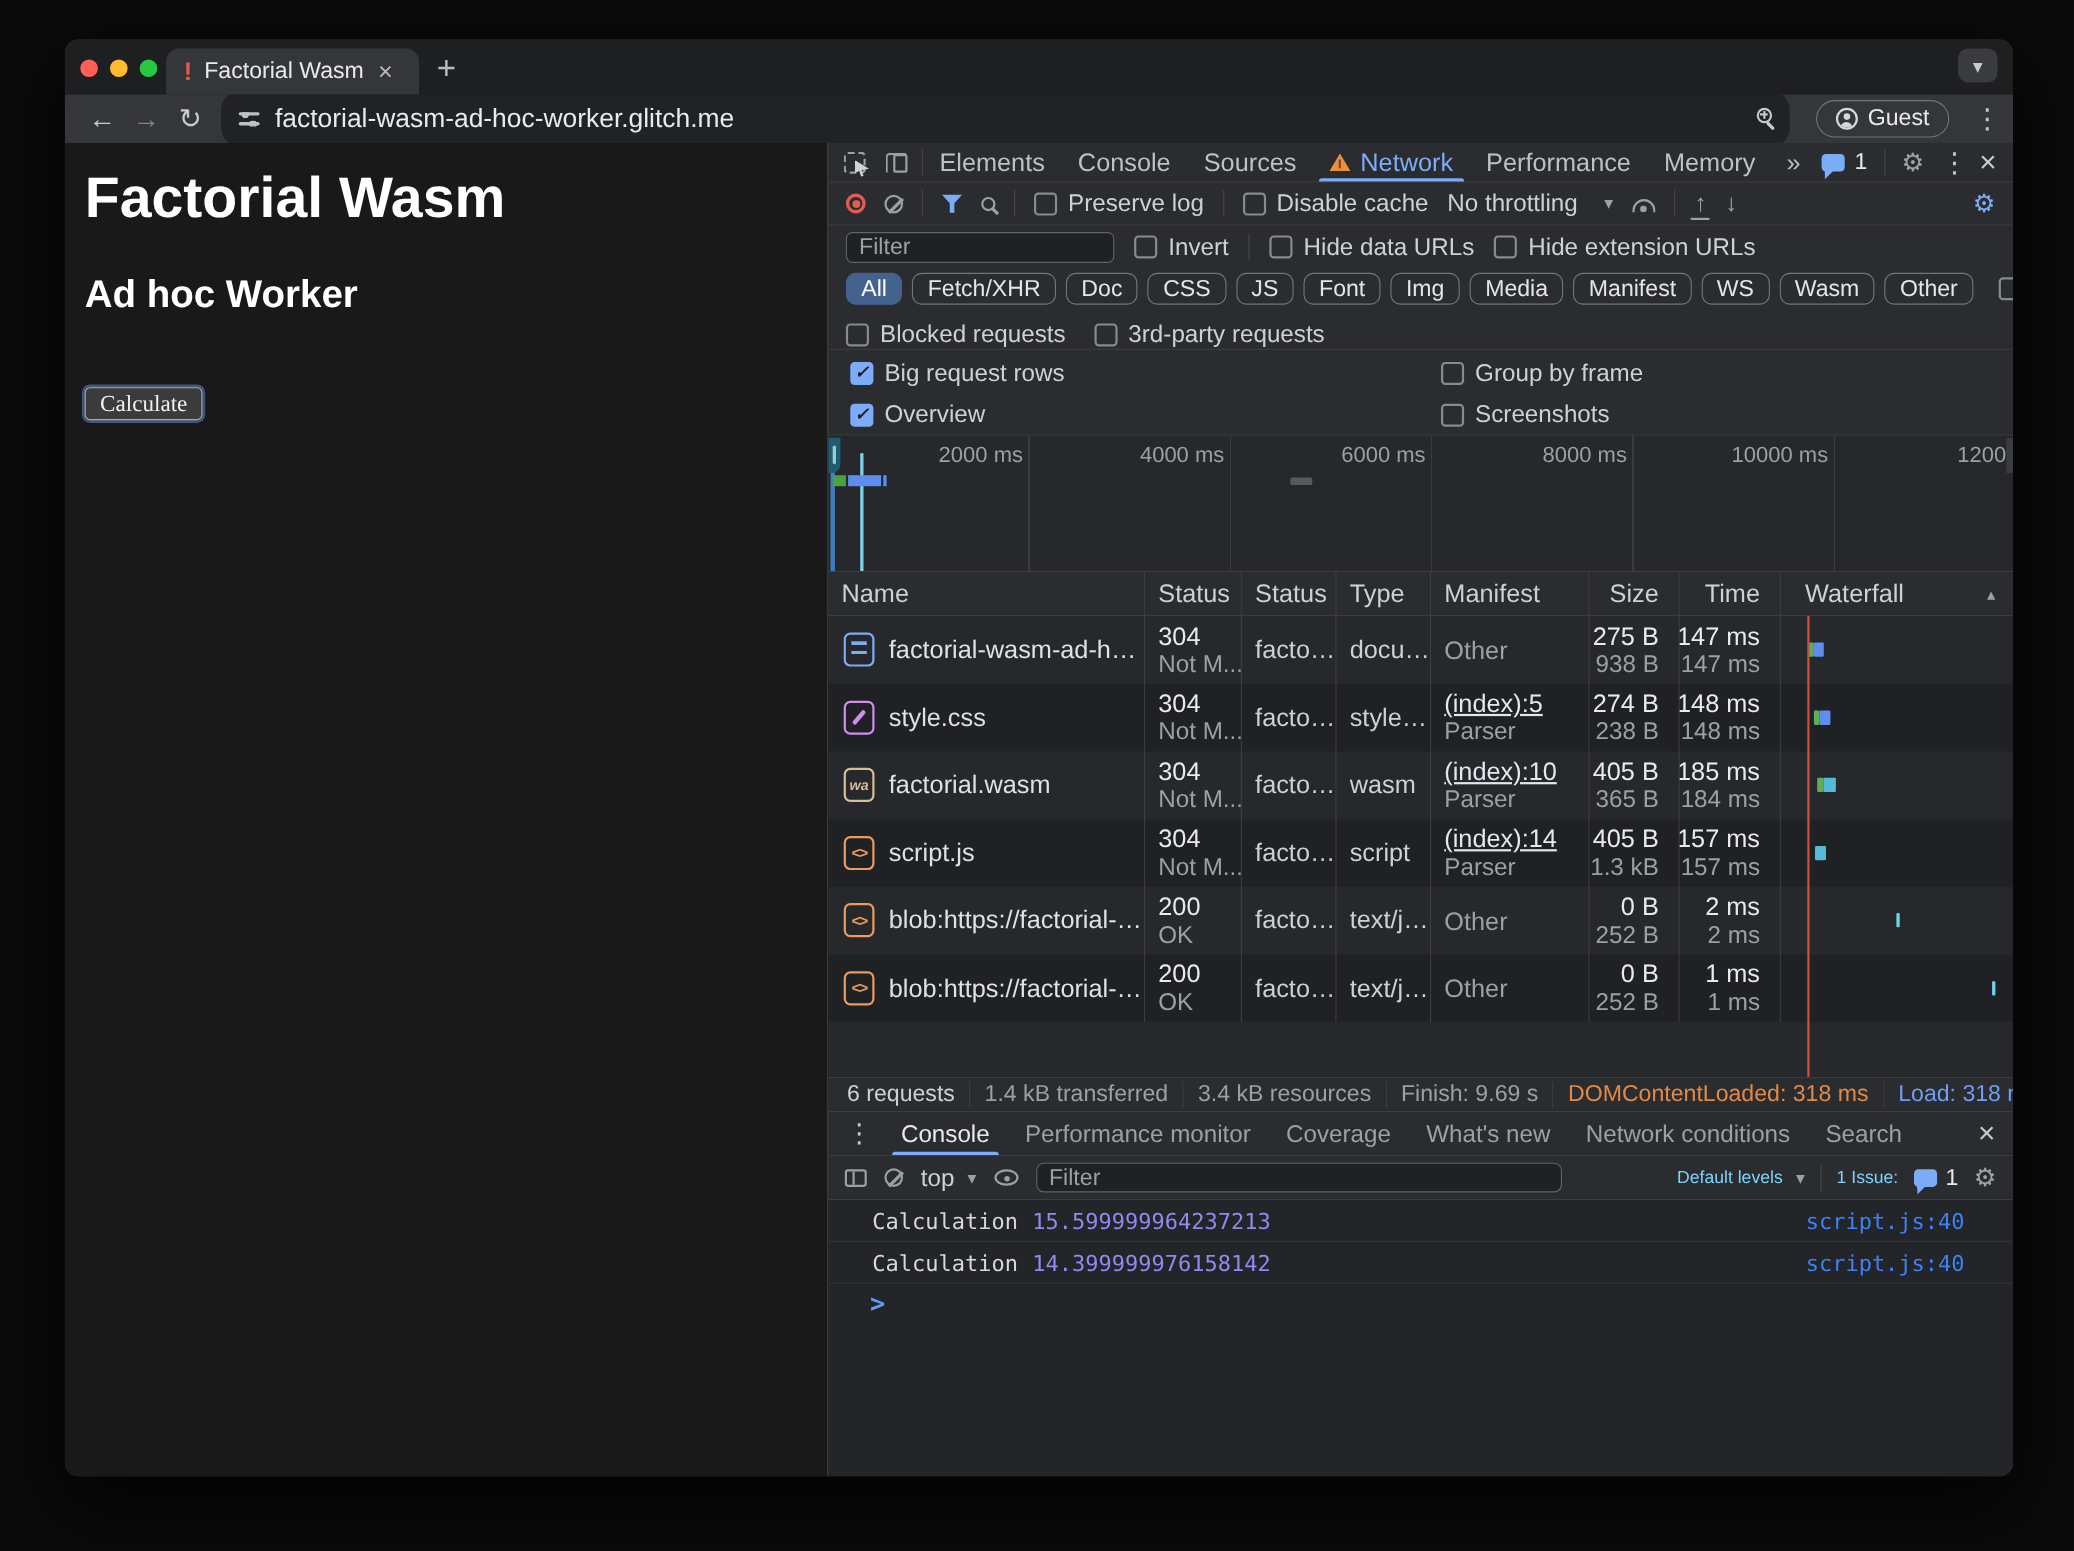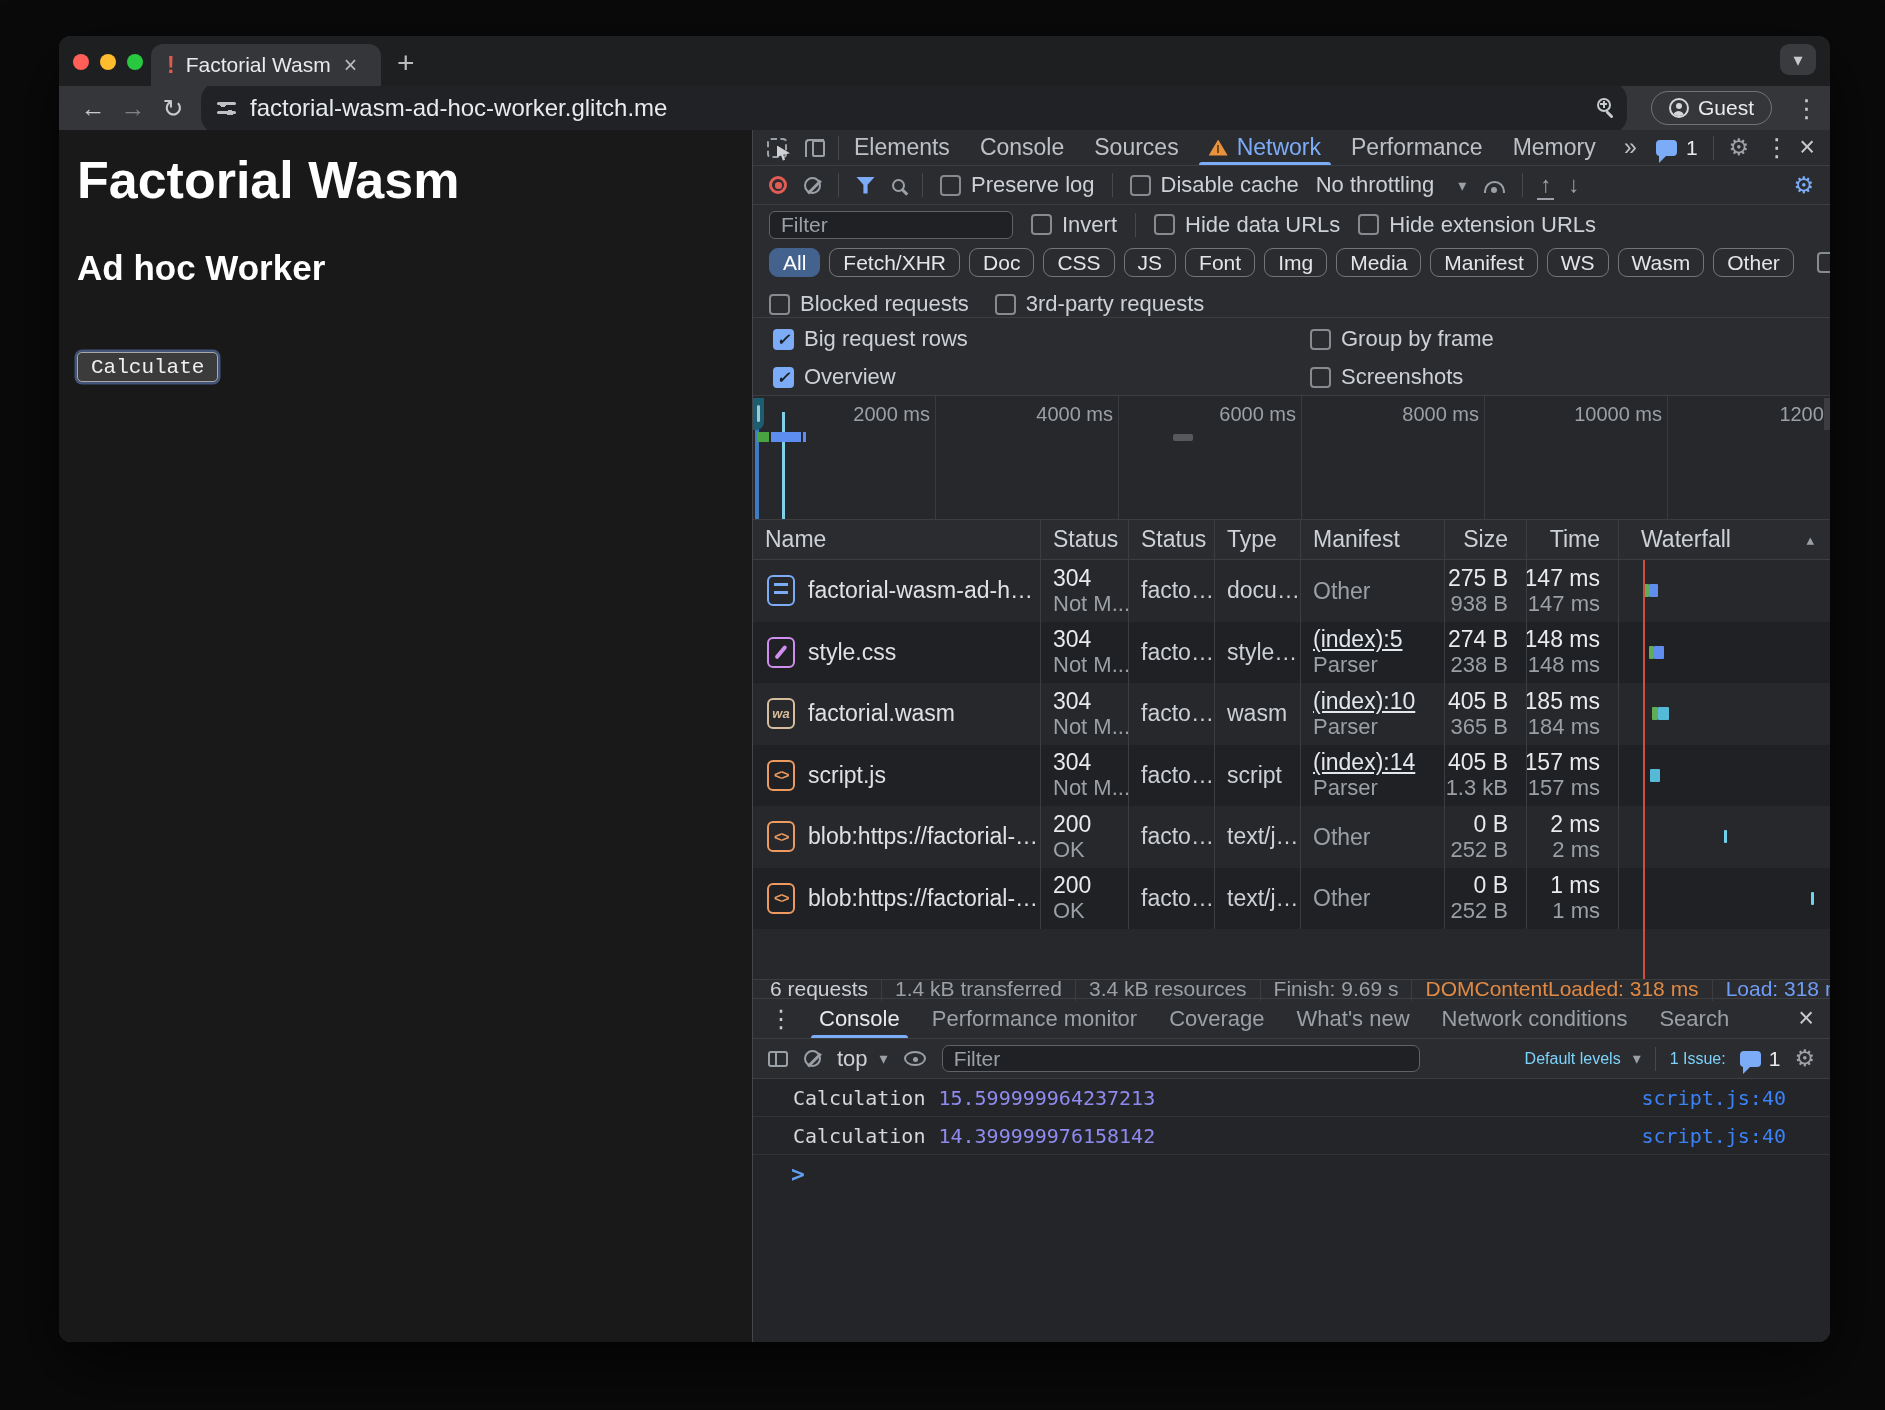--- a/index.html
+++ b/index.html
@@ -48,21 +48,21 @@
   .menudots{color:#c7cacd;font-size:25px;margin-left:18px;width:20px;text-align:center}
   
   .content{display:flex;height:1212px}
   .page{width:693px;background:#19191a;position:relative;color:#fff}
   .pg-h1{position:absolute;left:18px;top:20px;font-size:52px;font-weight:bold}
   .pg-h2{position:absolute;left:18px;top:118px;font-size:35px;font-weight:bold}
   .pg-para{position:absolute;left:18px;top:182px;font-size:25px;display:flex;align-items:center;gap:10px;white-space:nowrap}
   .pg-input{width:222px;height:33px;background:#3b3b3b;border:1px solid #8f8f8f;border-radius:5px;color:#e8e8e8;
             font-size:22px;font-family:"Liberation Sans",sans-serif;padding:0 9px}
   .pg-btn{position:absolute;left:18px;top:222px;height:30px;padding:0 13px;background:#3b3b3b;color:#f0f0f0;
-          font-size:21px;font-family:Liberation Mono, monospace;border:1px solid #a8a8a8;border-radius:5px;
+          font-size:21px;font-family:Liberation Serif, serif;border:1px solid #a8a8a8;border-radius:5px;
           box-shadow:0 0 0 2.5px rgba(120,160,235,.45)}
   
   .dt{flex:1;display:flex;flex-direction:column;background:var(--dt-bar);border-left:1px solid #454649;min-width:0}
   .vdiv{width:1px;height:24px;background:#47484c;flex:none}
   
   .dt-tabbar{height:36px;display:flex;align-items:center;padding-left:14px;border-bottom:1px solid var(--bdr);white-space:nowrap}
   .i-inspect{width:20px;height:20px;border:2px dashed #9aa0a6;border-radius:4px;position:relative;margin-right:18px}
   .i-inspect::after{content:"";position:absolute;right:-5px;bottom:-5px;width:13px;height:15px;background:#cfd1d4;
       clip-path:polygon(0 0,100% 52%,48% 62%,62% 95%,45% 100%,32% 66%,0 78%)}
   .i-device{width:19px;height:18px;border-left:2.5px solid #9aa0a6;border-top:2.5px solid #9aa0a6;border-radius:4px 0 0 0;position:relative;margin-right:14px}
@@ -167,21 +167,21 @@
   .tc.wf::before,.tc.wf::after{content:"";position:absolute;top:24px;height:13px;border-radius:1px}
   .wfr1::before{left:25px;width:5px;background:#5fae57}.wfr1::after{left:30px;width:9px;background:#5f8ef0}
   .wfr2::before{left:30px;width:5px;background:#5fae57}.wfr2::after{left:35px;width:10px;background:#5f8ef0}
   .wfr3::before{left:33px;width:6px;background:#5fae57}.wfr3::after{left:39px;width:11px;background:#55b9d8}
   .wfr4::before{width:0}.wfr4::after{left:31px;width:10px;background:#55b9d8}
   .wfr5::before{width:0}.wfr5::after{left:105px;width:3px;top:21px;height:19px;background:#6fd3ee}
   .wfr6::before{width:0}.wfr6::after{left:192px;width:3px;top:21px;height:19px;background:#6fd3ee}
   .stripe-extra{height:50px;background:var(--dt-alt)}
   .redline{position:absolute;left:890px;top:0;width:2px;height:100%;background:#cf4f3f}
   
-  .dt-summary{height:20px;background:var(--dt-bar);border-top:1px solid var(--bdr);border-bottom:1px solid var(--bdr);
+  .dt-summary{height:32px;background:var(--dt-bar);border-top:1px solid var(--bdr);border-bottom:1px solid var(--bdr);
       display:flex;align-items:center;padding-left:4px;font-size:21px;color:#9aa0a6;white-space:nowrap}
   .dt-summary span{padding:0 13px;border-right:1px solid var(--bdr)}
   .dt-summary span:last-of-type{border-right:none}
   .dt-summary span.bright{color:#cdd1d6}
   .dt-summary span.dcl{color:#e08a45}
   .dt-summary span.load{color:#6f9df5}
   
   .dr-tabbar{height:40px;display:flex;align-items:center;padding:0 16px;border-bottom:1px solid var(--bdr);white-space:nowrap}
   .drdots{color:#c7cacd;font-size:24px;margin-right:10px}
   .drtab{padding:0 16px;height:100%;display:flex;align-items:center;color:#9aa0a6;font-size:22px;position:relative}

